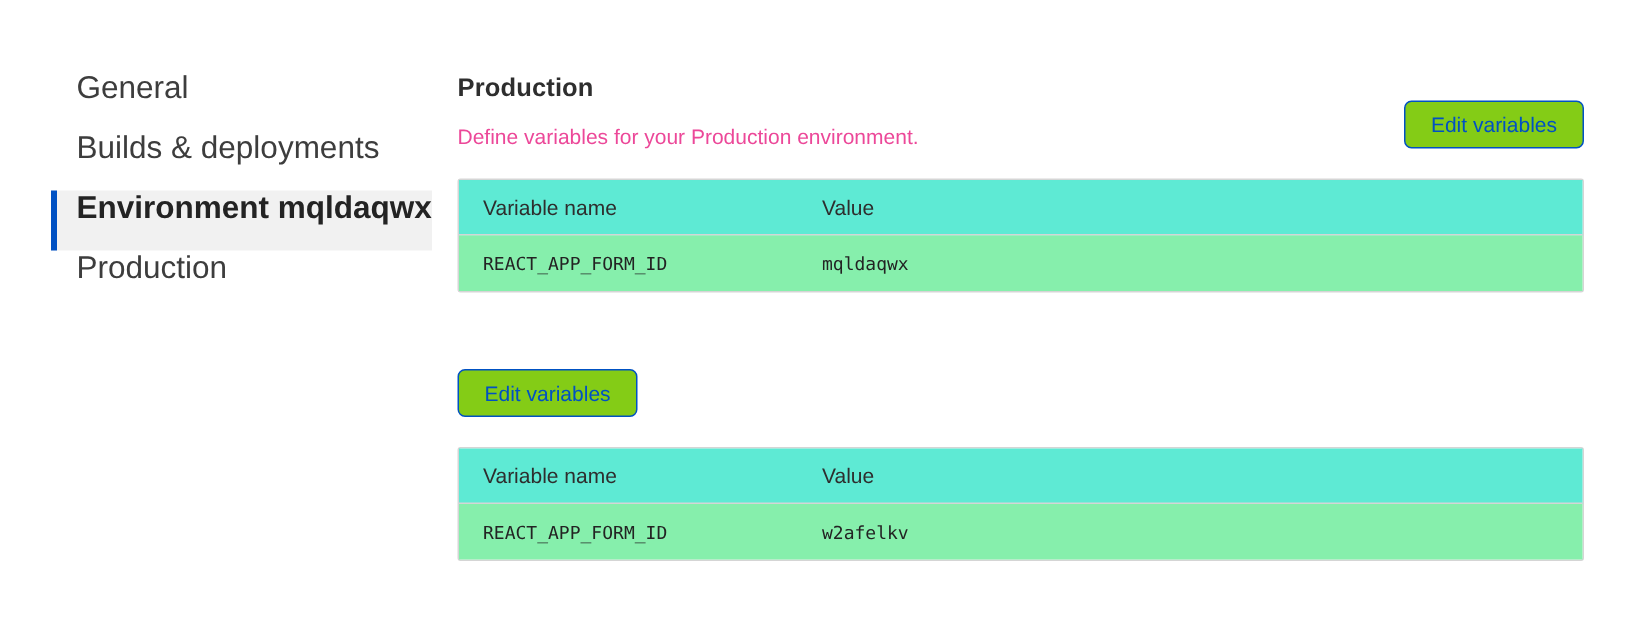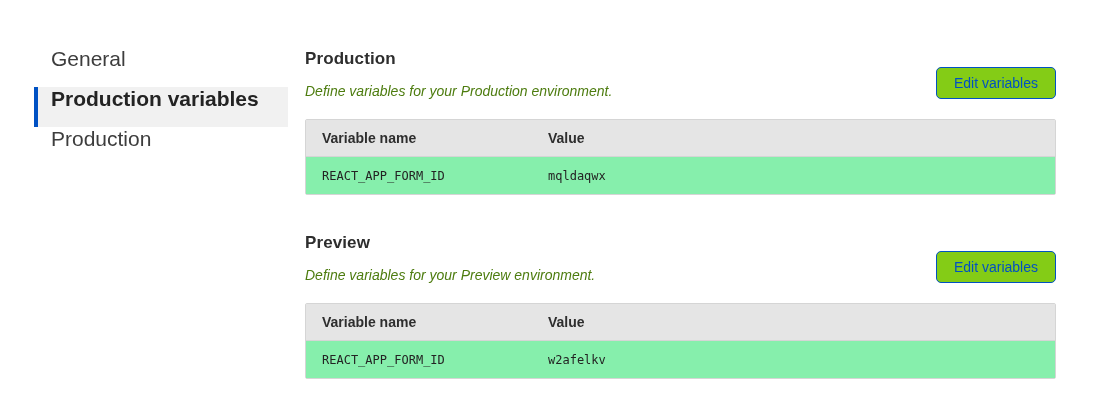--- a/index.html
+++ b/index.html
@@ -49,22 +49,21 @@
   }
   .section-title {
     font-size: 17px;
     font-weight: 700;
     color: #2e2e2e;
     letter-spacing: 0.1px;
   }
   .section-desc {
     margin-top: 14px;
     font-size: 14px;
-    color: #4d7c0f;
-    font-style: italic;
+    color: #ec4899;
   }
   .edit-btn {
     margin-top: 13px;
     background: #84cc16;
     border: 1px solid #0051c3;
     border-radius: 5px;
     color: #0051c3;
     font-family: "Liberation Sans", sans-serif;
     font-size: 14px;
     padding: 7px 17px;
@@ -74,24 +73,24 @@
   
   table.vars {
     width: 100%;
     margin-top: 20px;
     border-collapse: separate;
     border-spacing: 0;
     border: 1px solid #d5d5d5;
     border-radius: 2px;
   }
   table.vars th {
-    background: #e5e5e5;
+    background: #5eead4;
     text-align: left;
     font-size: 14px;
-    font-weight: 700;
+    font-weight: 400;
     color: #2e2e2e;
     padding: 10px 16px;
     border-bottom: 1px solid #d5d5d5;
     height: 36px;
   }
   table.vars th:first-child { width: 226px; }
   table.vars td {
     font-family: "DejaVu Sans Mono", monospace;
     font-size: 12px;
     color: #232323;
@@ -102,22 +101,25 @@
 </style>
 </head>
 <body>
 
 <div class="page">
 
   <nav class="sidebar">
     <div class="side-item">
       <span>General</span>
     </div>
+    <div class="side-item">
+      <span>Builds &amp; deployments</span>
+    </div>
     <div class="side-item selected">
-      <span>Production variables</span>
+      <span>Environment mqldaqwx</span>
     </div>
     <div class="side-item">
       <span>Production</span>
     </div>
   </nav>
 
   <main class="main">
 
     <section class="section">
       <div class="section-head">
@@ -138,24 +140,20 @@
           <tr>
             <td>REACT_APP_FORM_ID</td>
             <td>mqldaqwx</td>
           </tr>
         </tbody>
       </table>
     </section>
 
     <section class="section">
       <div class="section-head">
-        <div>
-          <h2 class="section-title">Preview</h2>
-          <p class="section-desc">Define variables for your Preview environment.</p>
-        </div>
         <button class="edit-btn">Edit variables</button>
       </div>
       <table class="vars">
         <thead>
           <tr>
             <th>Variable name</th>
             <th>Value</th>
           </tr>
         </thead>
         <tbody>

